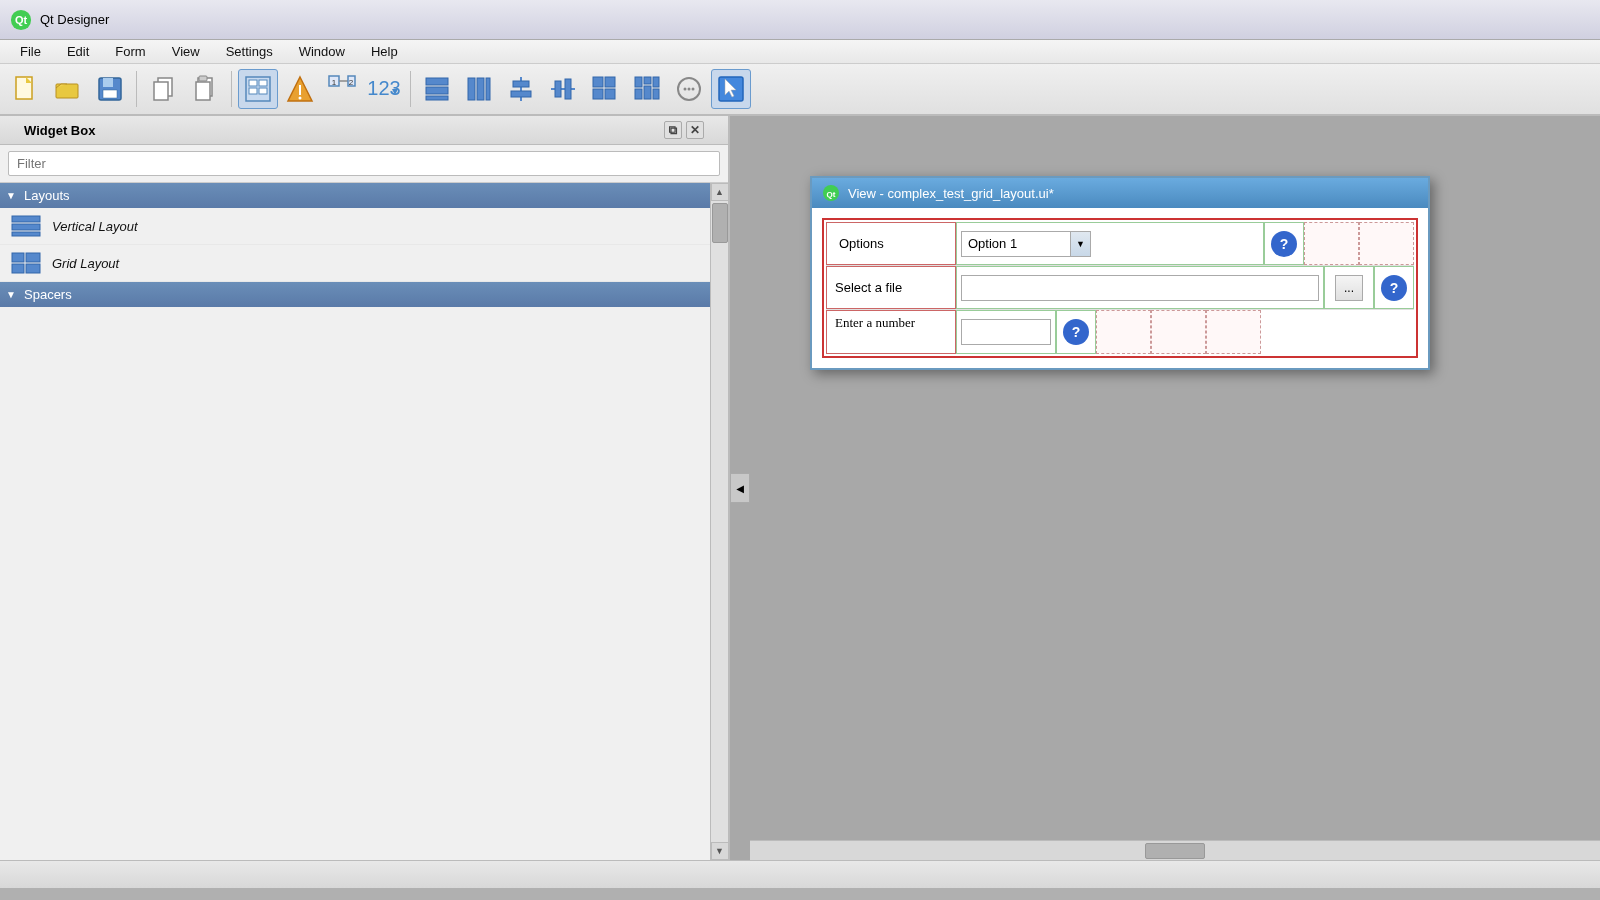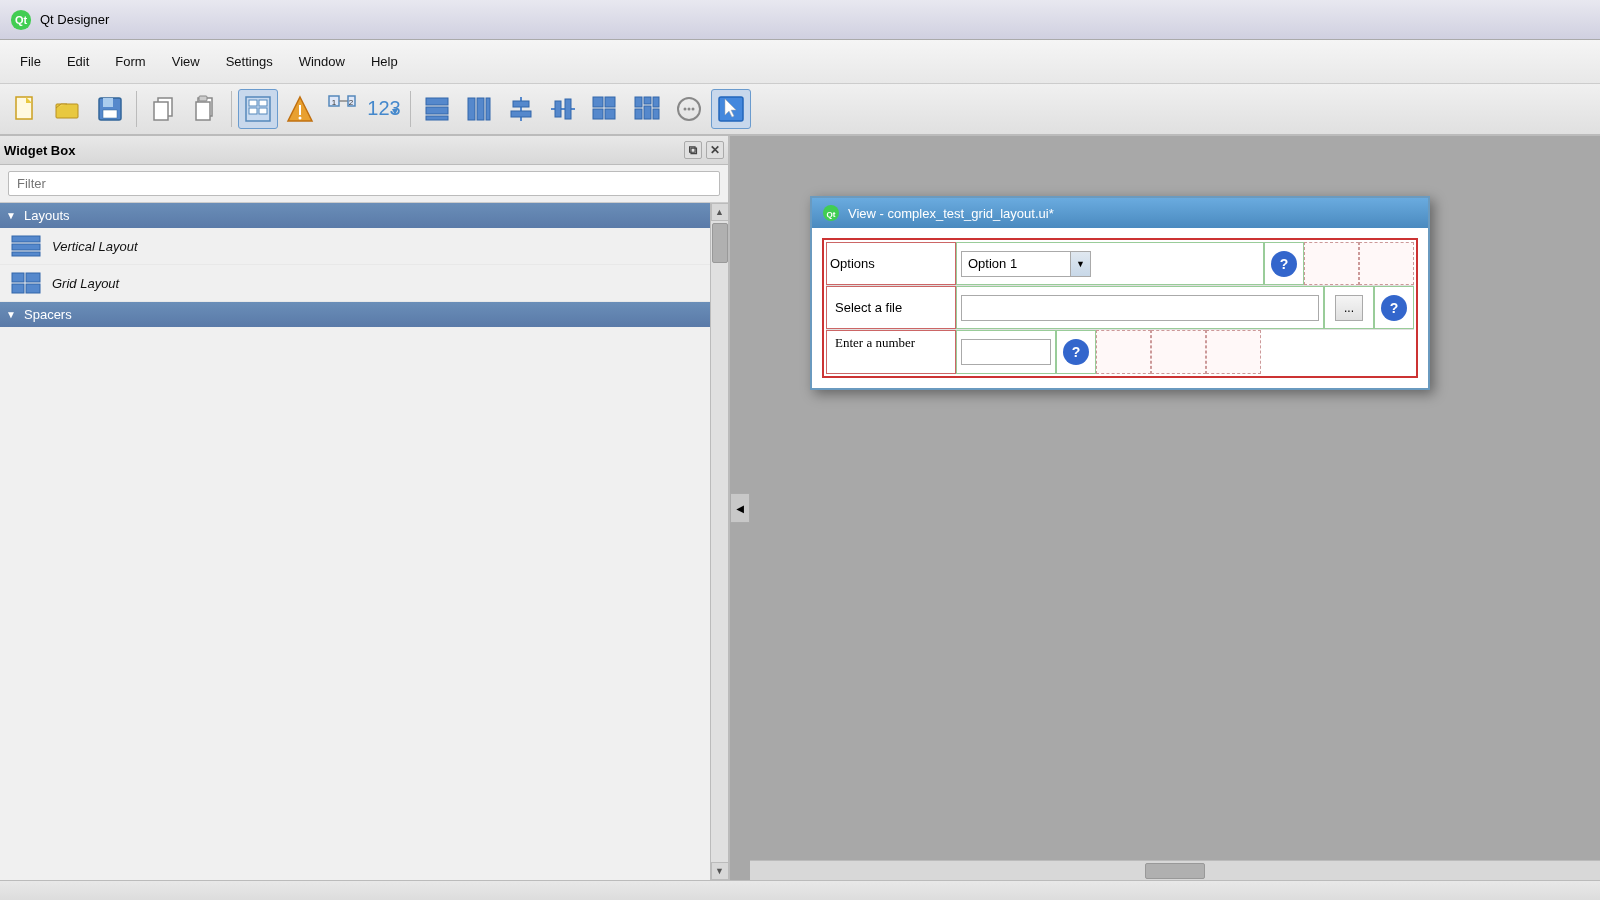--- a/index.html
+++ b/index.html
@@ -20,21 +20,21 @@
       display: flex;
       align-items: center;
       padding: 0 10px;
       border-bottom: 1px solid #aaa;
       gap: 8px;
     }
 
     
     .menu-bar {
       background: linear-gradient(to bottom, #f5f5f5, #e8e8e8);
-      height: 44px;
+      height: 24px;
       display: flex;
       align-items: center;
       padding: 0 8px;
       border-bottom: 1px solid #ccc;
       gap: 2px;
     }
     .menu-item {
       padding: 4px 12px;
       cursor: pointer;
       border-radius: 3px;
@@ -86,21 +86,21 @@
     .widget-box {
       width: 730px;
       background: #f0f0f0;
       border-right: 2px solid #bbb;
       display: flex;
       flex-direction: column;
       position: relative;
     }
     .widget-box-header {
       background: linear-gradient(to bottom, #e8e8e8, #d8d8d8);
-      padding: 5px 4px;
+      padding: 5px 24px;
       display: flex;
       align-items: center;
       justify-content: space-between;
       border-bottom: 1px solid #bbb;
       font-size: 13px;
       font-weight: bold;
     }
     .widget-box-header-btns {
       display: flex;
       gap: 4px;
@@ -577,21 +577,21 @@
           <circle cx="9" cy="9" r="8" fill="#41cd52"></circle>
           <text x="9" y="13" text-anchor="middle" font-size="8" font-weight="bold" fill="white" font-family="Arial">Qt</text>
         </svg>
         <span>View - complex_test_grid_layout.ui*</span>
       </div>
       <div class="form-window-body">
 
         <div style="border: 2px solid #cc3333; padding: 2px; background: white;">
 
           <div style="display:flex; align-items:stretch; border-bottom: 1px solid #e0e0e0; min-height:44px;">
-            <div style="flex:0 0 130px; border:1px solid #cc6666; display:flex; align-items:center; padding:4px 3px; background:#fff;">
+            <div style="flex:0 0 130px; border:1px solid #cc6666; display:flex; align-items:center; padding:4px 12px; background:#fff;">
               <span>Options</span>
             </div>
             <div style="flex:1; border:1px solid #99cc99; display:flex; align-items:center; padding:4px;">
               <div class="combo-box">
                 <span class="combo-text">Option 1</span>
                 <div class="combo-arrow">▼</div>
               </div>
             </div>
             <div style="width:40px; border:1px solid #99cc99; display:flex; align-items:center; justify-content:center; padding:4px;">
               <div class="help-btn">?</div>

